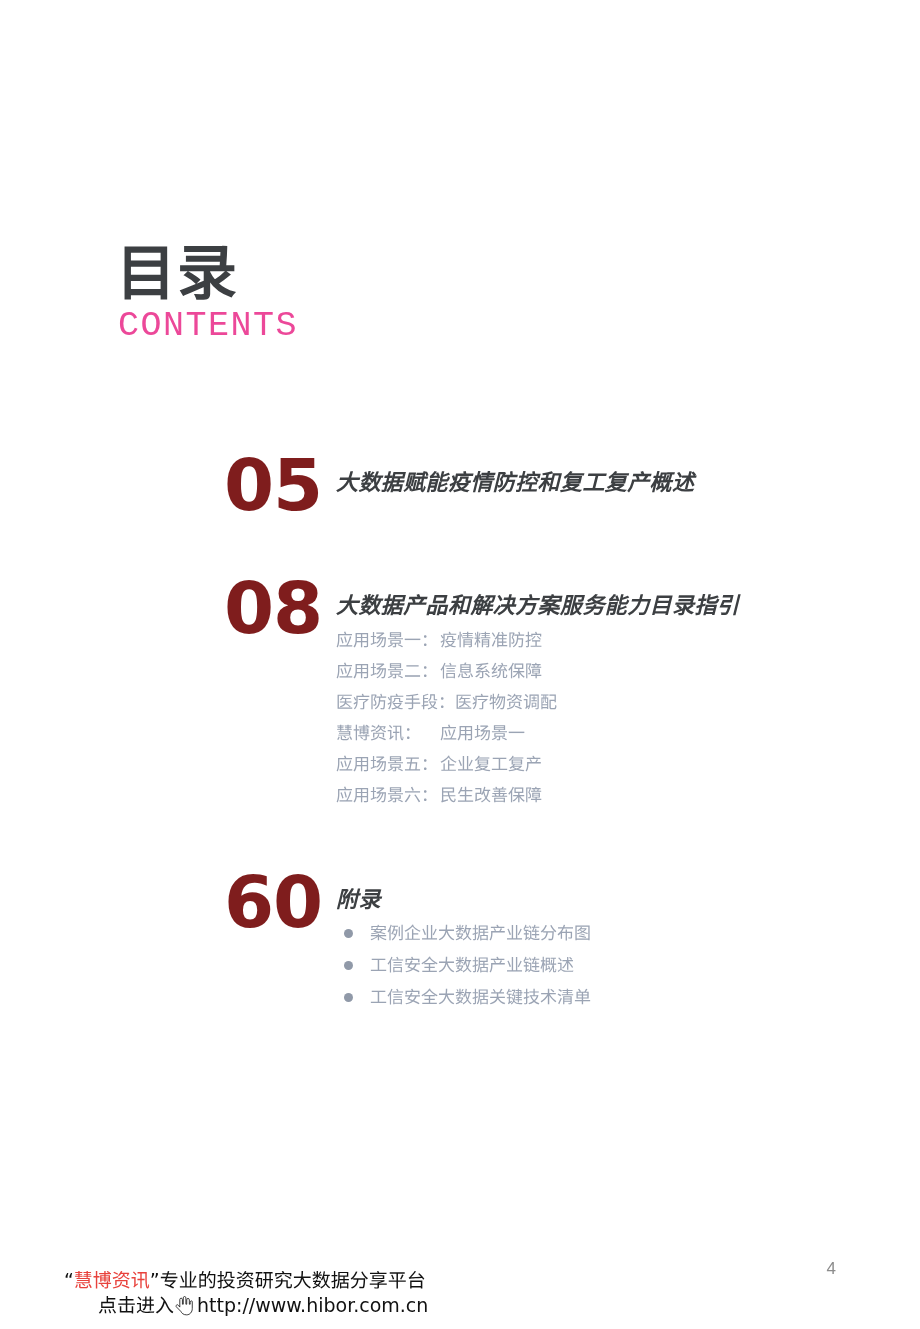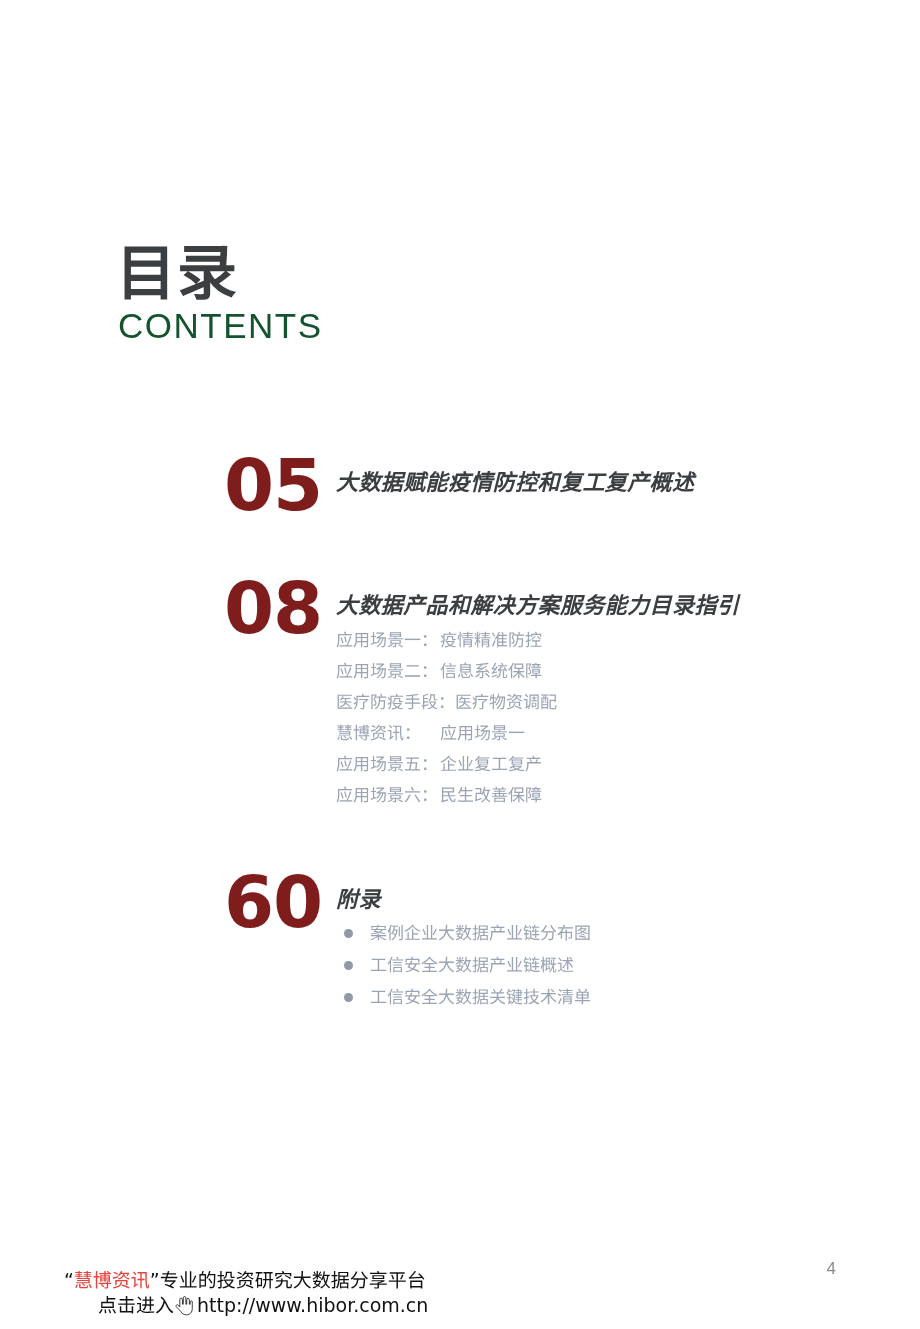--- a/index.html
+++ b/index.html
@@ -30,25 +30,25 @@
   .toc-heading .title-cn {
     font-family: "DejaVu Sans", "Liberation Sans", sans-serif;
     font-size: 60px;
     font-weight: bold;
     line-height: 1.02;
     color: #3c3f42;
     letter-spacing: 1px;
     margin: 0;
   }
   .toc-heading .title-en {
-    font-family: Liberation Sans, sans-serif;
+    font-family: Liberation Mono, monospace;
     font-size: 35px;
     font-weight: 300;
     line-height: 1.05;
-    color: #14532d;
+    color: #ec4899;
     letter-spacing: 1.5px;
     margin: 4px 0 0 2px;
   }
 
   
   .entries {
     position: absolute;
     left: 186px;
     top: 455px;
     width: 700px;

